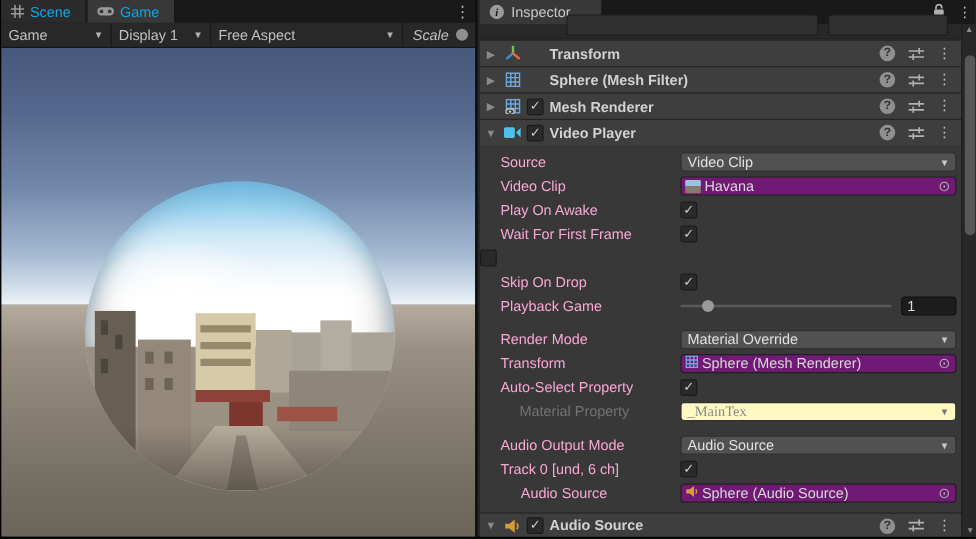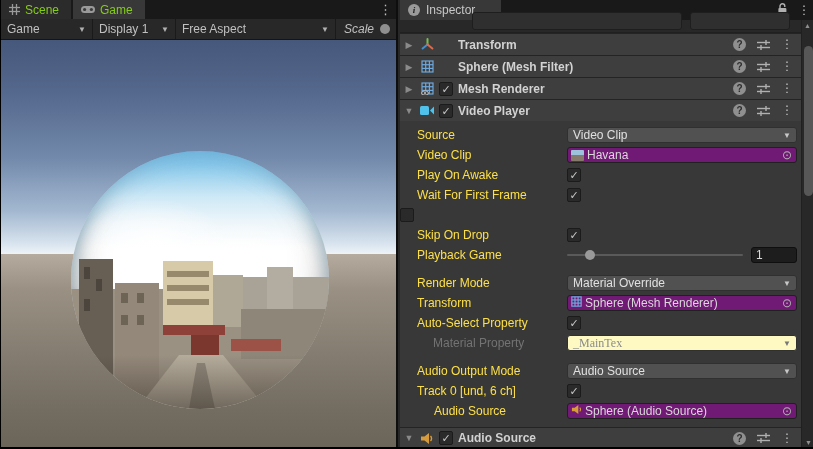--- a/index.html
+++ b/index.html
@@ -6,21 +6,21 @@
   html,body { background:#111; }
   body { font-family:"Liberation Sans", sans-serif; }
   #app {
     position:relative; width:813px; height:449px; background:#282828;
     overflow:hidden; border-bottom:2px solid #000; border-left:1px solid #000;
     color:#c4c4c4; font-size:12px; -webkit-font-smoothing:antialiased;
   }
   
   .game-panel { position:absolute; left:0; top:0; width:397px; height:449px; background:#282828; border-right:2px solid #0e0e0e; }
   .tabbar { height:19px; background:#191919; display:flex; align-items:stretch; position:relative; }
-  .tab { display:flex; align-items:center; gap:5px; padding:0 12px 0 8px; color:#84cc16; font-size:12px; }
+  .tab { display:flex; align-items:center; gap:5px; padding:0 12px 0 8px; color:#0ea5e9; font-size:12px; }
   .tab.inactive { background:#2b2b2b; margin-right:2px; }
   .tab.active { background:#383838; }
   .tabbar .kebab { position:absolute; right:4px; top:1px; color:#bdbdbd; font-size:13px; cursor:default; }
   .kebab { line-height:17px; }
   .grid-icon svg, .pad-icon svg { display:block; }
   
   .game-toolbar { height:21px; background:#282828; border-bottom:1px solid #151515; display:flex; align-items:center; font-size:12px; color:#c0c0c0; }
   .tb-drop { display:flex; align-items:center; justify-content:space-between; height:100%; padding:0 6px; border-right:1px solid #1a1a1a; }
   .tb-arrow { font-size:8px; color:#b0b0b0; margin-left:8px; }
   .tb-game { width:92px; }
@@ -61,21 +61,21 @@
   .hcheck-wrap { width:20px; flex:0 0 20px; display:flex; justify-content:center; }
   .hspacer { width:20px; flex:0 0 20px; }
   .ctitle { font-weight:bold; color:#d2d2d2; font-size:12px; margin-left:2px; }
   .hdr-icons { position:absolute; right:8px; top:0; height:100%; display:flex; align-items:center; gap:11px; }
   .help-icon { width:13px; height:13px; border-radius:50%; background:#8f8f8f; color:#2e2e2e; font-weight:bold; font-size:10px; display:flex; align-items:center; justify-content:center; }
   .preset-icon svg { display:block; }
   .checkbox { width:14px; height:14px; background:#2a2a2a; border:1px solid #1b1b1b; border-radius:2px; color:#c8c8c8; font-size:11px; line-height:12px; text-align:center; }
   
   .props { padding-top:4px; }
   .prow { height:20px; display:flex; align-items:center; }
-  .plabel { width:167px; flex:0 0 167px; padding-left:17px; color:#fde047; font-size:12px; white-space:nowrap; overflow:hidden; }
+  .plabel { width:167px; flex:0 0 167px; padding-left:17px; color:#f9a8d4; font-size:12px; white-space:nowrap; overflow:hidden; }
   .plabel.indent1 { padding-left:33px; }
   .plabel.indent2 { padding-left:34px; }
   .pfieldcol { width:230px; flex:0 0 230px; display:flex; align-items:center; }
   .dropdown { width:230px; height:16px; background:#515151; border:1px solid #303030; border-radius:3px; display:flex; align-items:center; justify-content:space-between; padding:0 5px; color:#e0e0e0; font-size:12px; }
   .dropdown .dd-arrow { font-size:8px; color:#c8c8c8; }
   .dropdown.disabled { background:#fef9c3; color:#8a8a8a;font-family:Liberation Serif, serif; }
   .dropdown.disabled .dd-arrow { color:#777; }
   .plabel.disabled { color:#737373; }
   .objfield { width:230px; height:16px; background:#701a75; border:1px solid #202020; border-radius:3px; display:flex; align-items:center; padding:0 2px 0 3px; color:#d8d8d8; font-size:12px; }
   .objfield .obj-name { flex:1; white-space:nowrap; overflow:hidden; margin-left:3px; }

